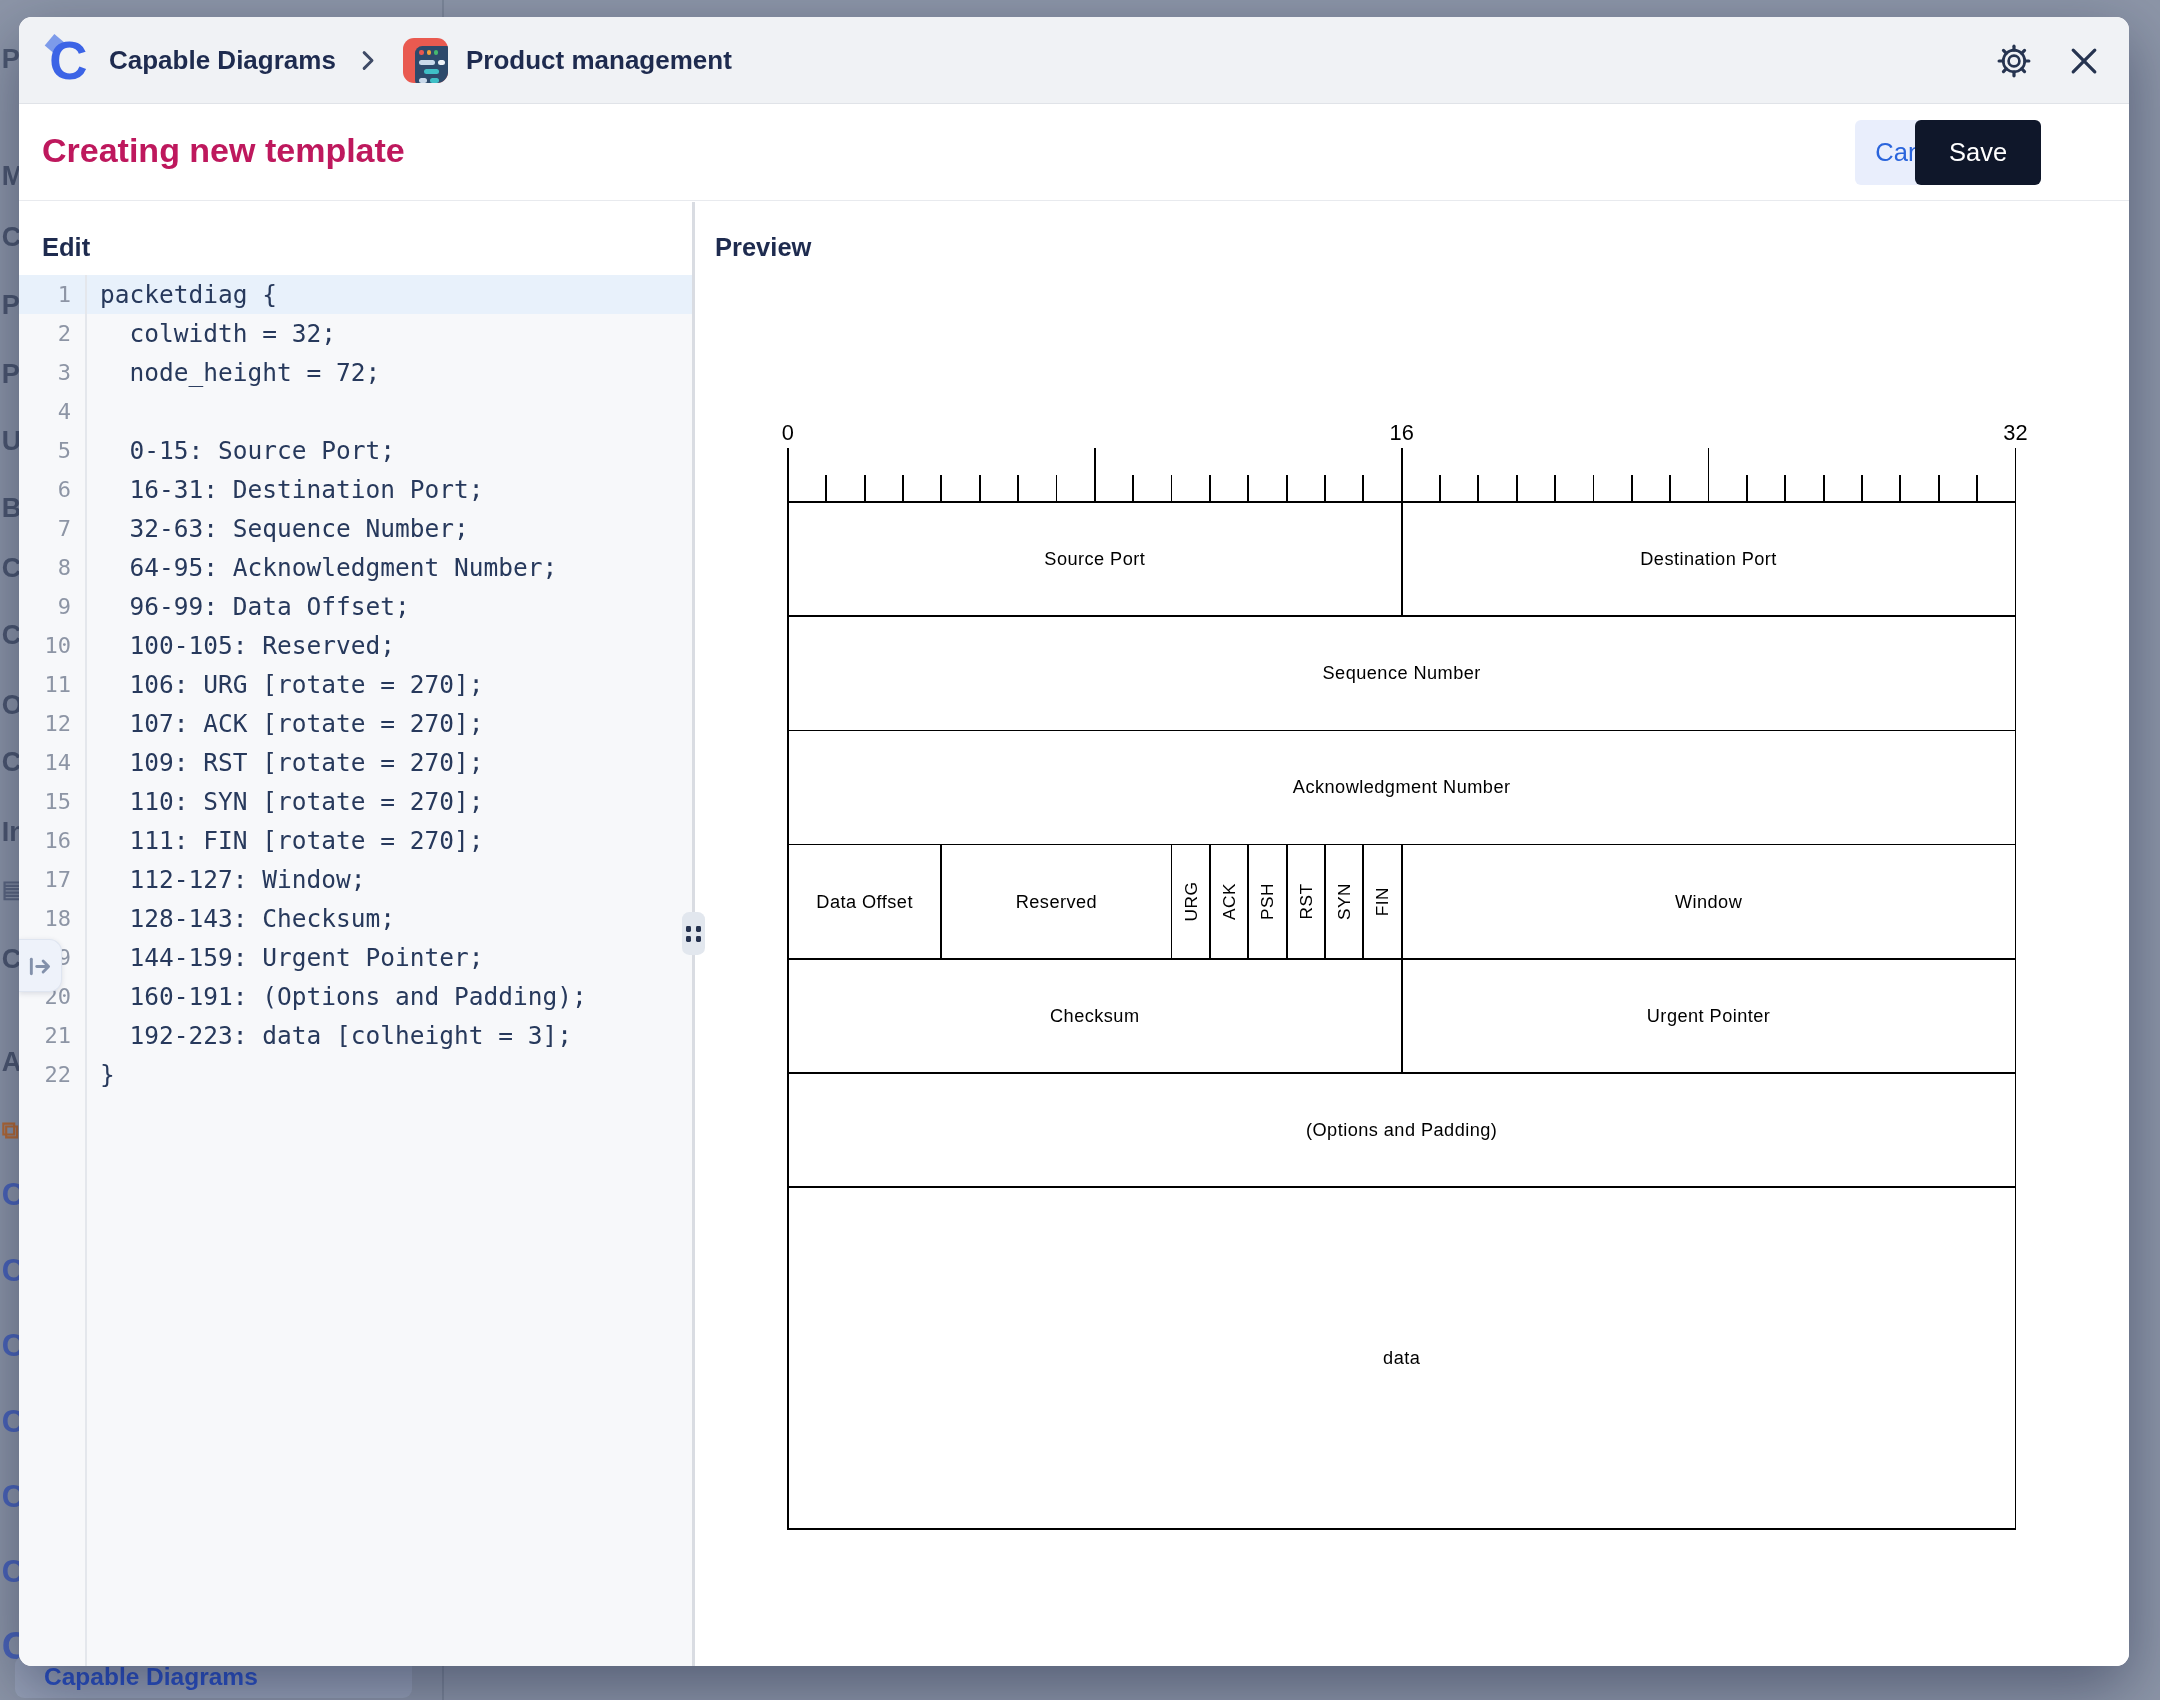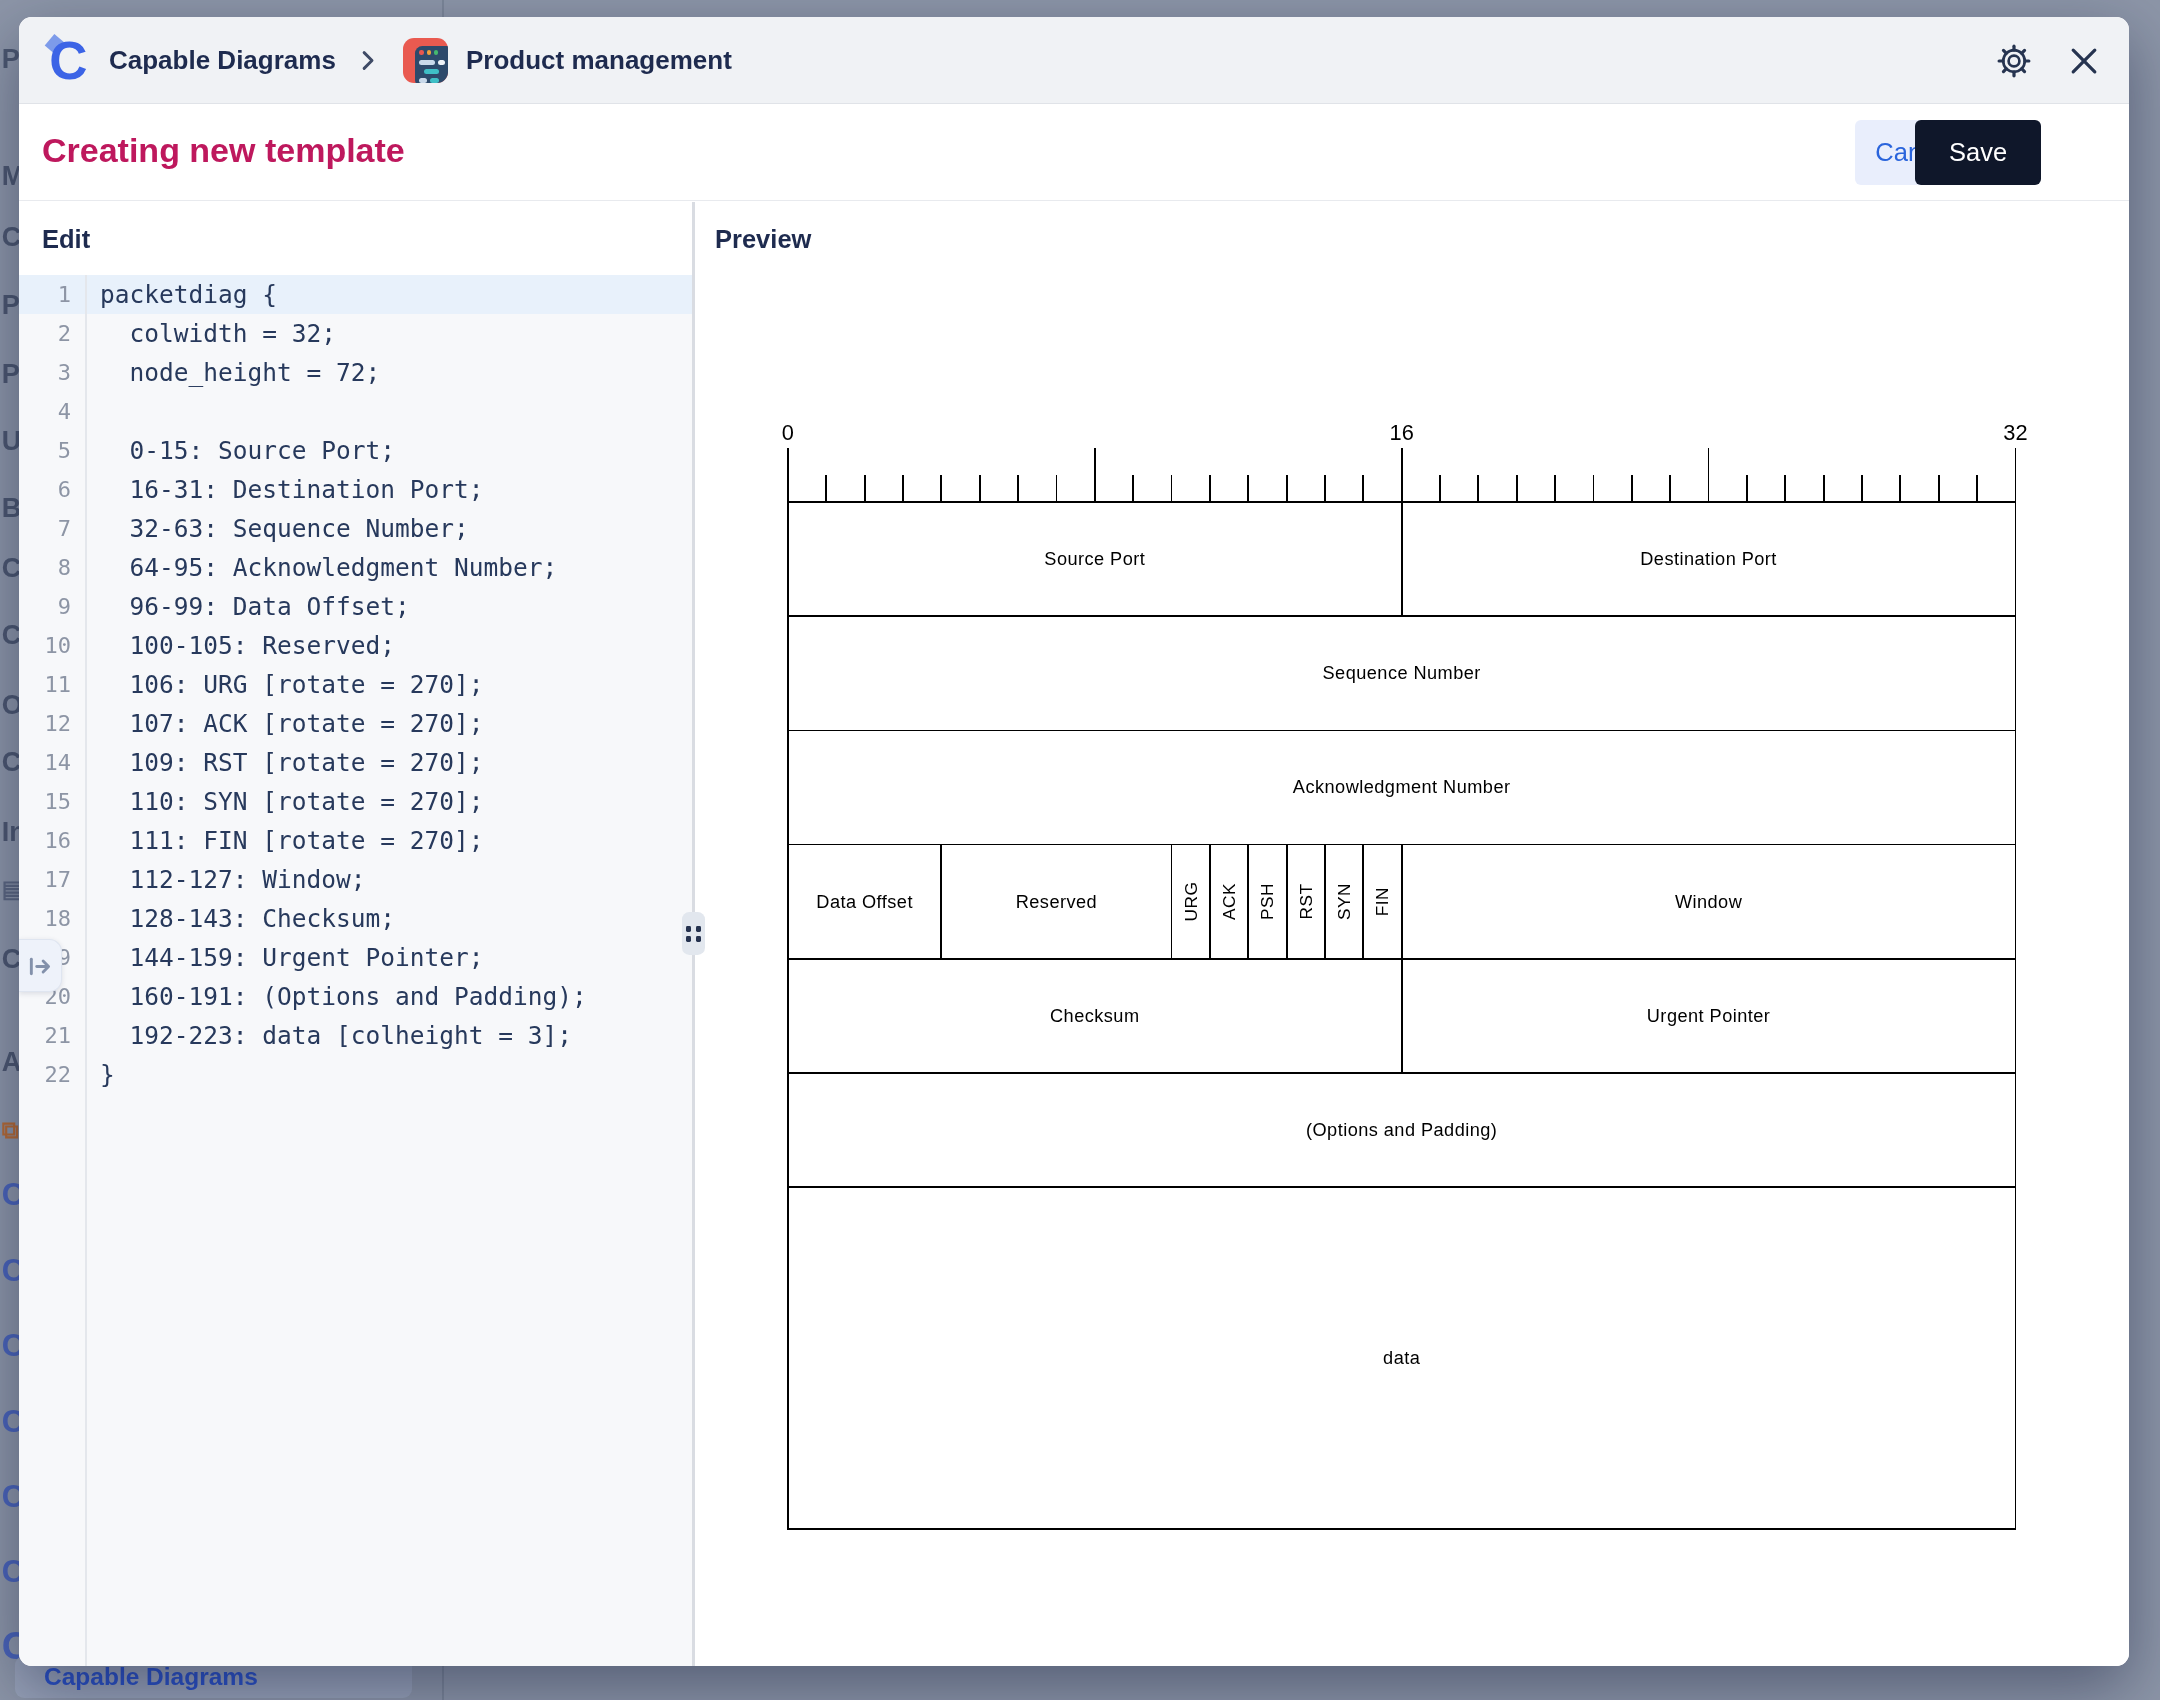--- a/index.html
+++ b/index.html
@@ -57,21 +57,21 @@
               border-bottom:1.8px solid #e8eaee; }
   .page-title { position:absolute; left:23px; top:27px; font-size:34px; font-weight:700; color:#be185d; }
   .btn { position:absolute; top:15.5px; height:65px; border:none; border-radius:6px; font-size:25.5px;
          font-weight:400; cursor:pointer; font-family:"Liberation Sans", sans-serif; }
   .btn.cancel { left:1836px; width:120px; background:#e9eefc; color:#2a64dc; }
   .btn.save { left:1896px; width:126px; background:#0f172a; color:#fff; }
 
   
   .paneheader { position:absolute; left:0; top:185px; right:0; height:74px; background:#fff;
                 border-bottom:1.8px solid #e6e8ec; }
-  .pane-label { position:absolute; top:0; height:74px; line-height:74px; font-size:25.5px;
+  .pane-label { position:absolute; top:8px; height:74px; line-height:74px; font-size:25.5px;
                 font-weight:700; color:#1e2b4f; }
   .pane-label.edit { left:23px; }
   .pane-label.preview { left:696px; }
 
   
   .editor-pane { position:absolute; left:0; top:258px; width:673px; bottom:0; background:#f7f8fa; }
   .gutter-sep { position:absolute; left:66px; top:0; bottom:0; width:1.8px; background:#e4e7ec; z-index:3; }
   .code-line { position:relative; height:39px; display:flex; align-items:center; }
   .code-line.active { background:#e8f1fb; }
   .ln { flex:none; width:52px; text-align:right; font-family:"DejaVu Sans Mono", monospace;

